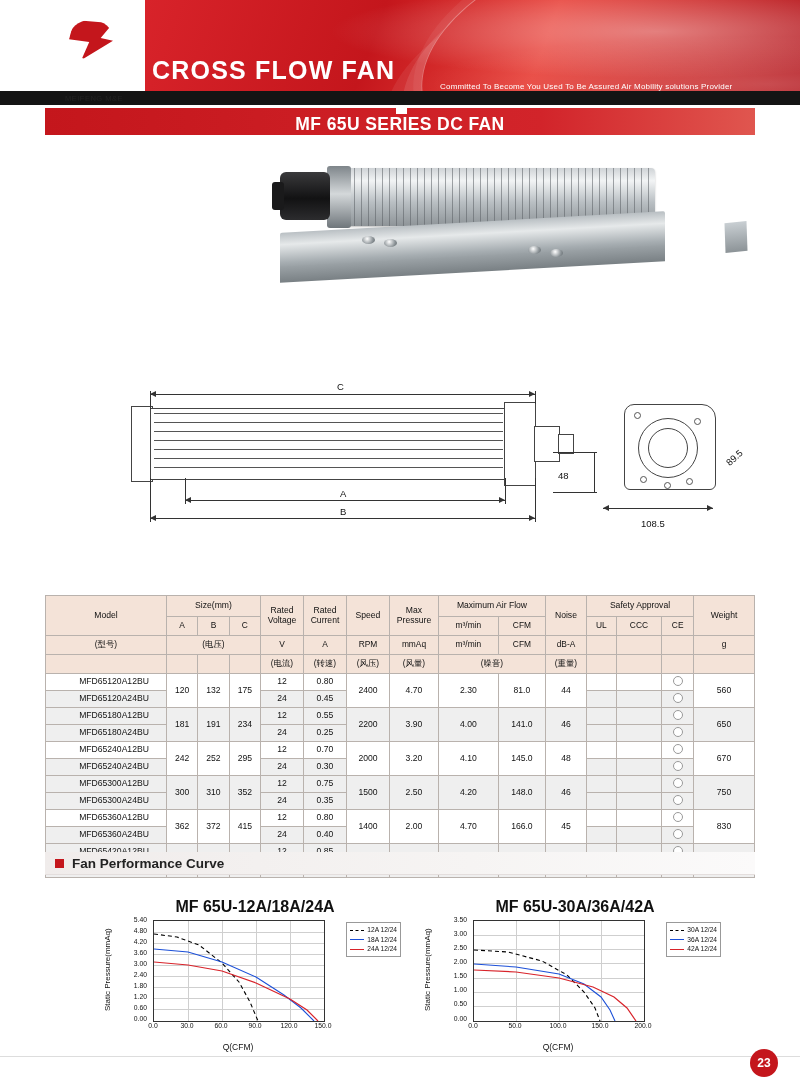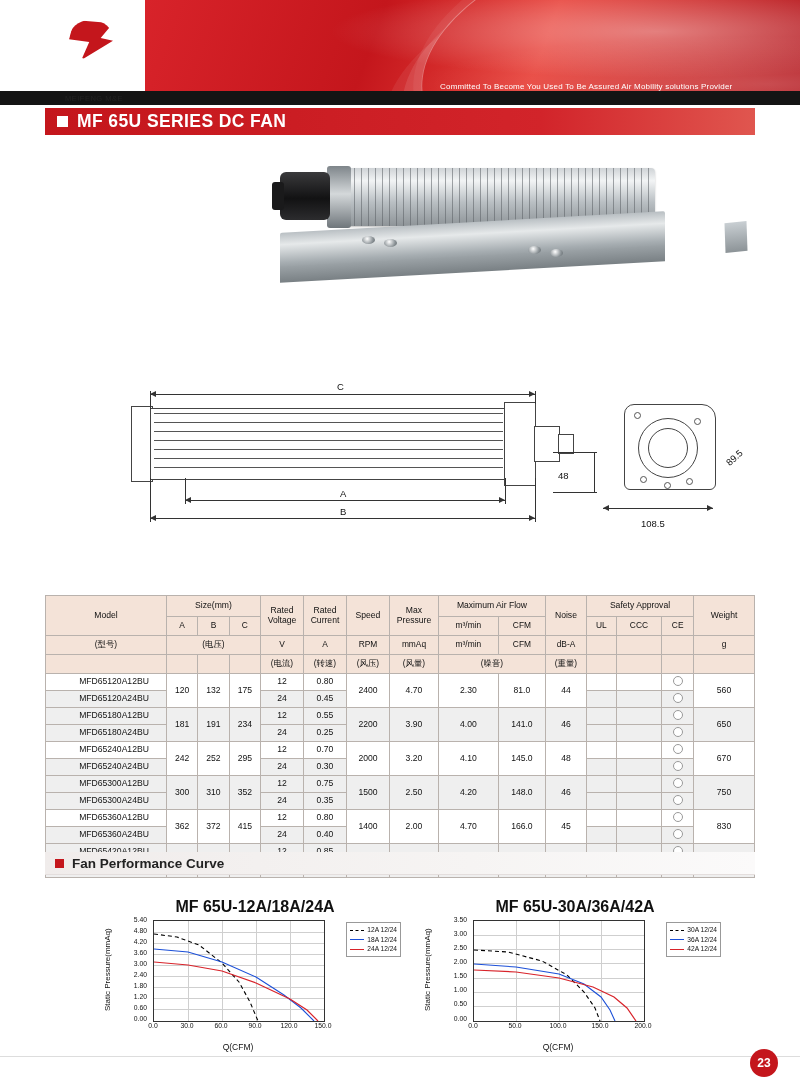--- a/index.html
+++ b/index.html
@@ -73,21 +73,21 @@
   }
   .hdr-cn b{font-size:17px;letter-spacing:1px;}
   .hdr-en{
     position:absolute;left:440px;top:82px;color:#fff;font-size:8px;letter-spacing:.2px;
   }
 
   
   .band{
     position:absolute;left:45px;top:108px;width:710px;height:27px;
     background:linear-gradient(90deg,#c4161c 0%,#d2242a 70%,#e0564f 100%);
-    display:flex;align-items:center;
+    display:flex;align-items:center;flex-direction:column;
   }
   .band .sq{
     width:11px;height:11px;background:#fff;margin-left:12px;margin-right:9px;
   }
   .band .t{color:#fff;font-size:17.5px;font-weight:bold;letter-spacing:.4px;}
 
   
   .sect{
     position:absolute;left:45px;width:710px;height:22px;
     background:linear-gradient(90deg,#f0eceb 0%,#f6f4f3 60%,#fbfafa 100%);
@@ -259,20 +259,21 @@
     <div class="hdr-black-strip"></div>
 
     <div class="logo">
       <div class="logo-mark">
         <div class="swoosh"></div>
       </div>
       <div class="logo-txt">美凤机电</div>
       <div class="logo-sub">MEIFENG M&amp;E</div>
     </div>
 
+    <div class="hdr-title">CROSS FLOW FAN</div>
     <div class="hdr-en">Committed To Become You Used To Be Assured Air Mobility solutions Provider</div>
   </div>
 
   <div class="band">
     <div class="sq"></div>
     <div class="t">MF 65U SERIES DC FAN</div>
   </div>
 
   <div class="photo">
     <div class="fan-body"></div>

